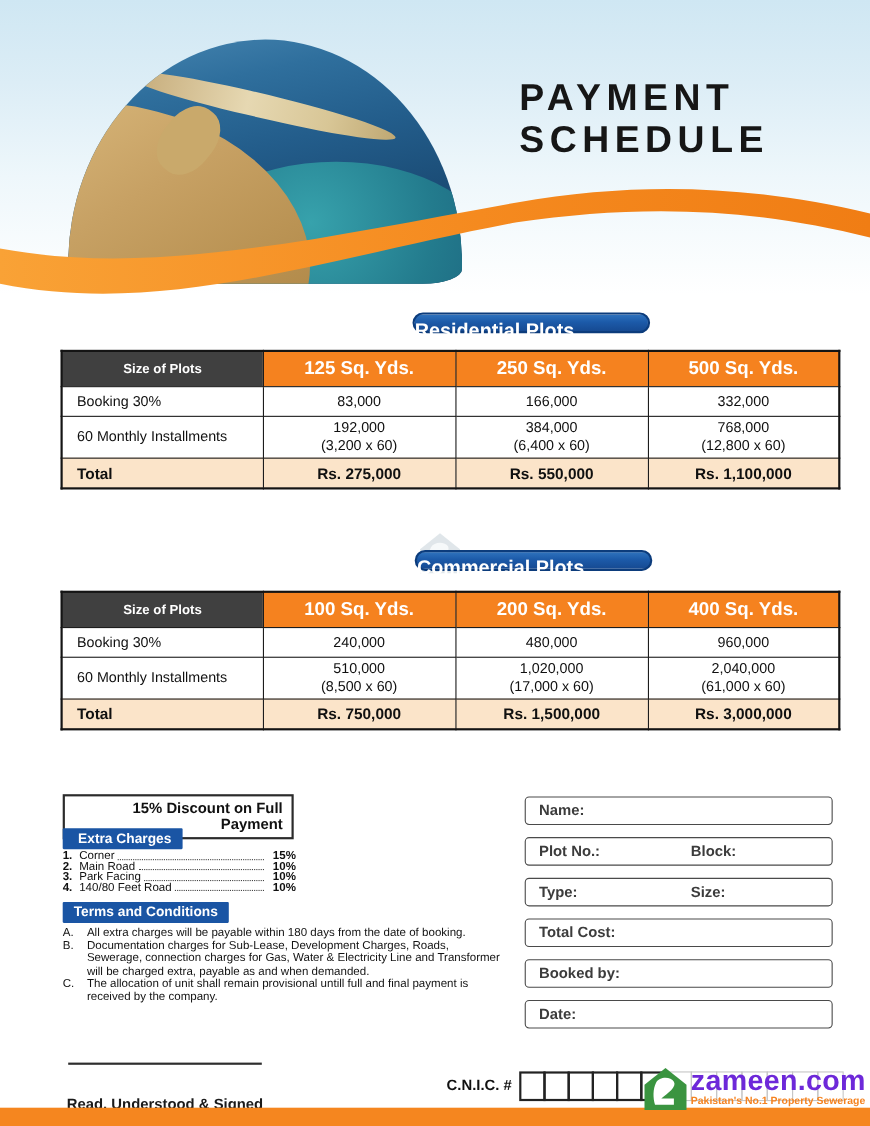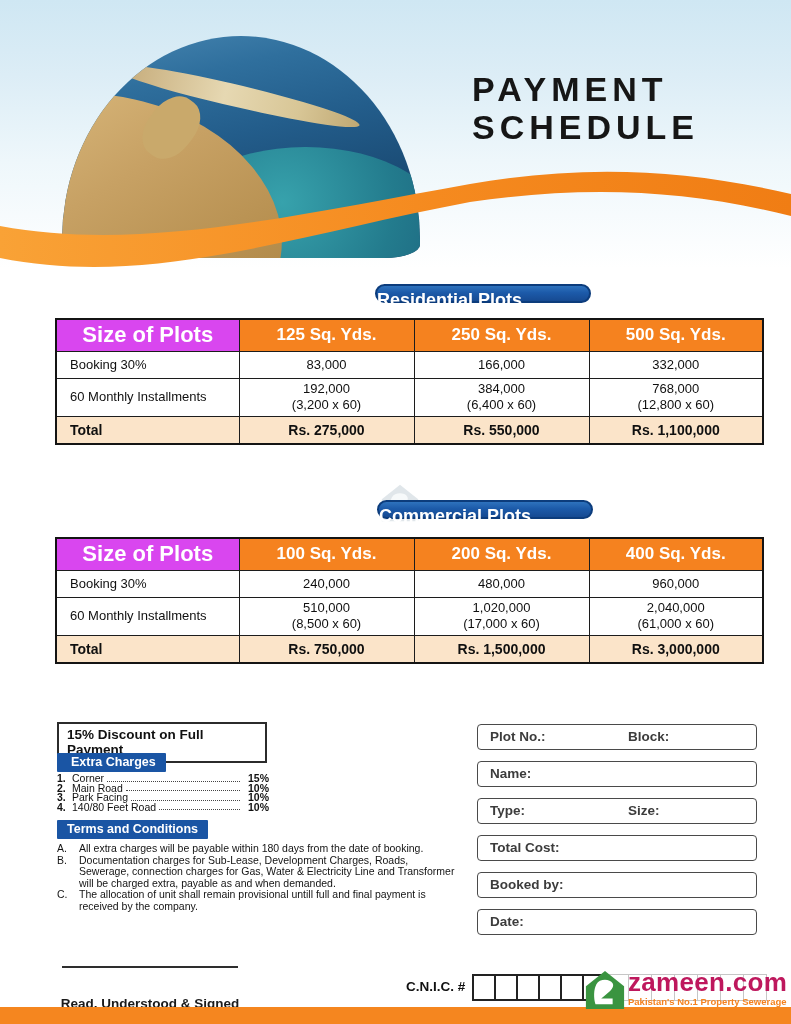--- a/index.html
+++ b/index.html
@@ -29,31 +29,31 @@
   
   .pill{position:absolute;width:216px;height:19px;box-sizing:border-box;z-index:6;
     background:linear-gradient(180deg,#2e72bd 0%,#1c5aa9 45%,#164a92 100%);
     border:2px solid #0c3c7c;border-radius:11px;color:#fff;font-weight:bold;font-size:18px;
     text-align:left;line-height:28px;}
   .watermark{position:absolute;z-index:5;opacity:.35;}
   .sched{position:absolute;left:55px;width:707px;border-collapse:collapse;table-layout:fixed;
     background:#fff;z-index:5;}
   .sched th,.sched td{border:1.5px solid #1c1c1c;box-sizing:border-box;}
   .sched{border:2px solid #141414;}
-  .sched th.c-blue{background:#d946ef;color:#fff;font-size:22px;font-weight:bold;height:32px;}
+  .sched th.c-blue{background:#404040;color:#fff;font-size:12px;font-weight:bold;height:32px;}
   .sched th.c-orange{background:#f5821f;color:#fff;font-size:17px;font-weight:bold;height:32px;}
   .sched td{font-size:13px;text-align:center;color:#101010;}
   .sched td.lbl{text-align:left;padding-left:13px;}
   .sched tr.r-body td{height:27px;}
   .sched tr.r-inst td{height:38px;line-height:16px;}
   .sched tr.r-total td{height:28px;background:#fbe4c9;font-weight:bold;font-size:14px;}
 
   
   .discount-box{position:absolute;left:57px;top:722px;width:210px;box-sizing:border-box;
-    border:2px solid #2b2b2b;background:#fff;padding:3px 8px 4px;font-size:13.5px;font-weight:bold;}
+    border:2px solid #2b2b2b;background:#fff;padding:3px 8px 4px;font-size:13.5px;font-weight:bold;text-align:right;}
   .blue-label{position:absolute;background:#1a55a4;color:#fff;font-weight:bold;font-size:12.5px;
     padding:2px 10px 3px;border-radius:1px;}
   .charges-list{position:absolute;left:57px;top:774px;width:212px;}
   .charge-row{display:flex;align-items:flex-end;font-size:10.5px;line-height:9.6px;color:#111;}
   .charge-row .num{font-weight:bold;width:15px;}
   .charge-row .dots{flex:1;border-bottom:1.5px dotted #444;margin:0 3px 2px;}
   .charge-row .pct{width:26px;text-align:right;font-weight:bold;}
   .terms-list{position:absolute;left:57px;top:843px;width:402px;}
   .term-row{display:flex;font-size:10.5px;line-height:11.6px;color:#131313;}
   .term-row .num{width:22px;flex:none;}
@@ -71,21 +71,21 @@
   .sig-text{position:absolute;left:48px;top:996px;width:204px;text-align:center;
     font-size:13.5px;font-weight:bold;color:#1a1a1a;}
   .cnic-label{position:absolute;left:406px;top:979px;font-size:13.5px;font-weight:bold;color:#111;}
   .cnic-boxes{position:absolute;left:474px;top:974px;display:flex;z-index:5;}
   .cnic-box{width:24px;height:27px;box-sizing:border-box;border:2px solid #222;margin-left:-2px;
     background:transparent;}
   .cnic-box.light{border:1px solid #c6c6c6;margin-left:-1px;}
   .logo{position:absolute;left:584px;top:969px;display:flex;align-items:flex-start;z-index:6;}
   .logo .house{width:42px;height:42px;flex:none;}
   .logo .lg-text{margin-left:2px;}
-  .logo .lg-name{font-size:26px;font-weight:bold;color:#be185d;line-height:26px;letter-spacing:.3px;}
+  .logo .lg-name{font-size:26px;font-weight:bold;color:#6d28d9;line-height:26px;letter-spacing:.3px;}
   .logo .lg-tag{font-size:9.5px;font-weight:bold;color:#f5821f;margin-top:1px;}
   .bottom-bar{position:absolute;left:0;top:1007px;width:791px;height:17px;background:#f5861f;}
 </style>
 </head>
 <body>
 
 <div class="page">
 
   <div class="header-bg"></div>
 
@@ -247,25 +247,25 @@
       <span class="txt">Documentation charges for Sub-Lease, Development Charges, Roads, Sewerage, connection charges for Gas, Water &amp; Electricity Line and Transformer will be charged extra, payable as and when demanded.</span>
     </div>
     <div class="term-row">
       <span class="num">C.</span>
       <span class="txt">The allocation of unit shall remain provisional untill full and final payment is received by the company.</span>
     </div>
   </div>
 
   <div class="form-col">
     <div class="form-box">
+      <span>Name:</span>
+    </div>
+    <div class="form-box">
       <span>Plot No.:</span>
       <span class="right">Block:</span>
-    </div>
-    <div class="form-box">
-      <span>Name:</span>
     </div>
     <div class="form-box">
       <span>Type:</span>
       <span class="right">Size:</span>
     </div>
     <div class="form-box">
       <span>Total Cost:</span>
     </div>
     <div class="form-box">
       <span>Booked by:</span>

